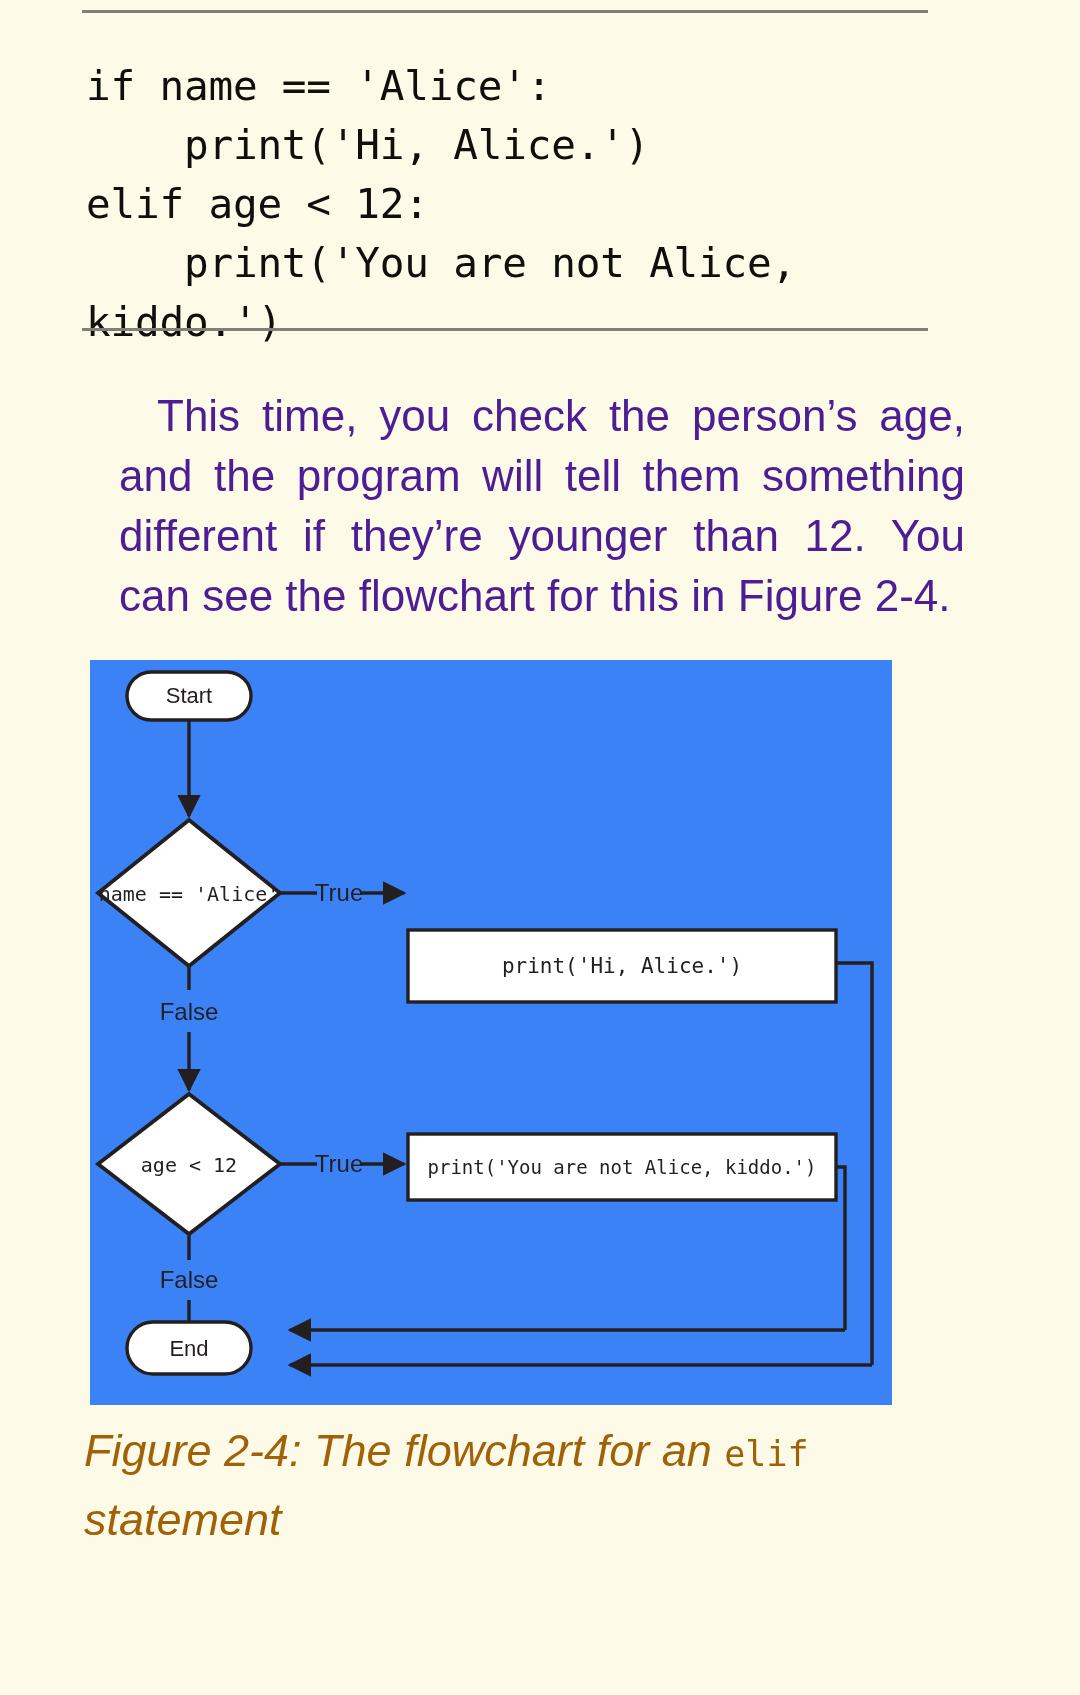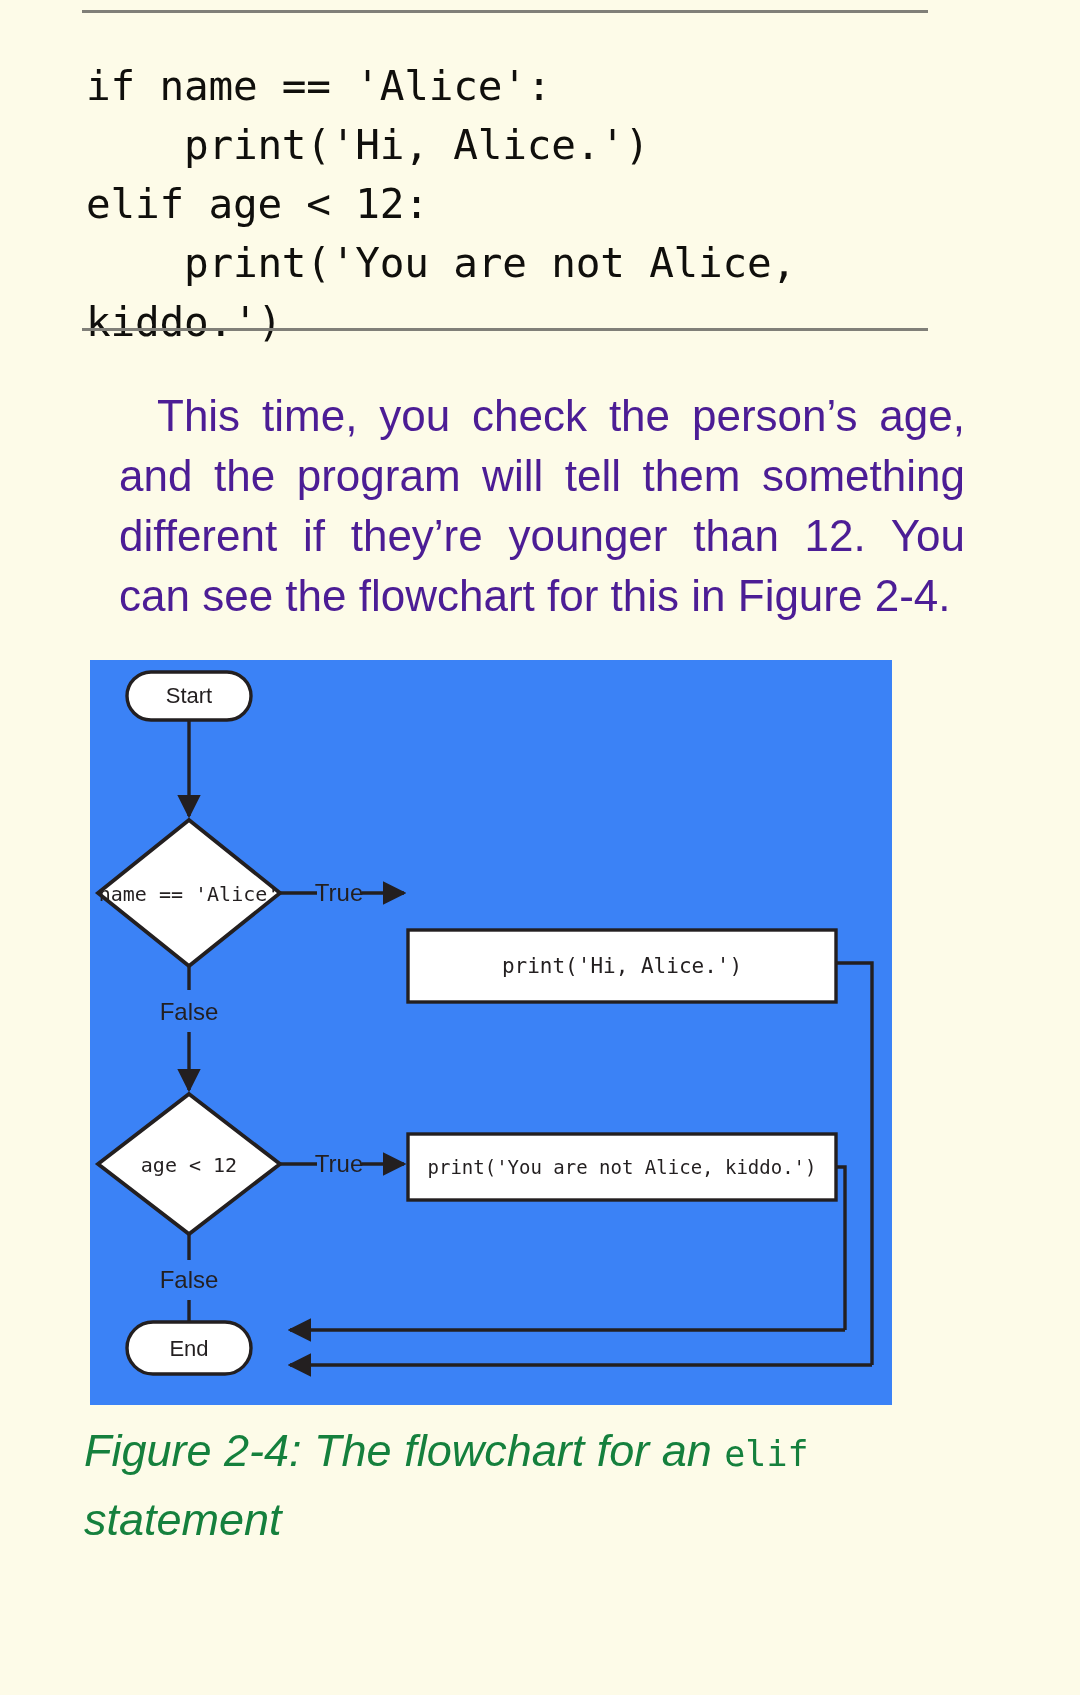--- a/index.html
+++ b/index.html
@@ -48,21 +48,21 @@
     background:#3b82f6;
   }
   .figure-svg{position:absolute;left:0;top:0;}
 
   
   .caption{
     position:absolute;left:84px;top:1418px;width:880px;
     font-size:45px;
     line-height:66px;
     font-style:italic;
-    color:#15803d;
+    color:#a16207;
   }
   .caption .mono{
     font-family:"DejaVu Sans Mono", monospace;
     font-style:normal;
     font-size:35px;
   }
 </style>
 </head>
 <body>
 

